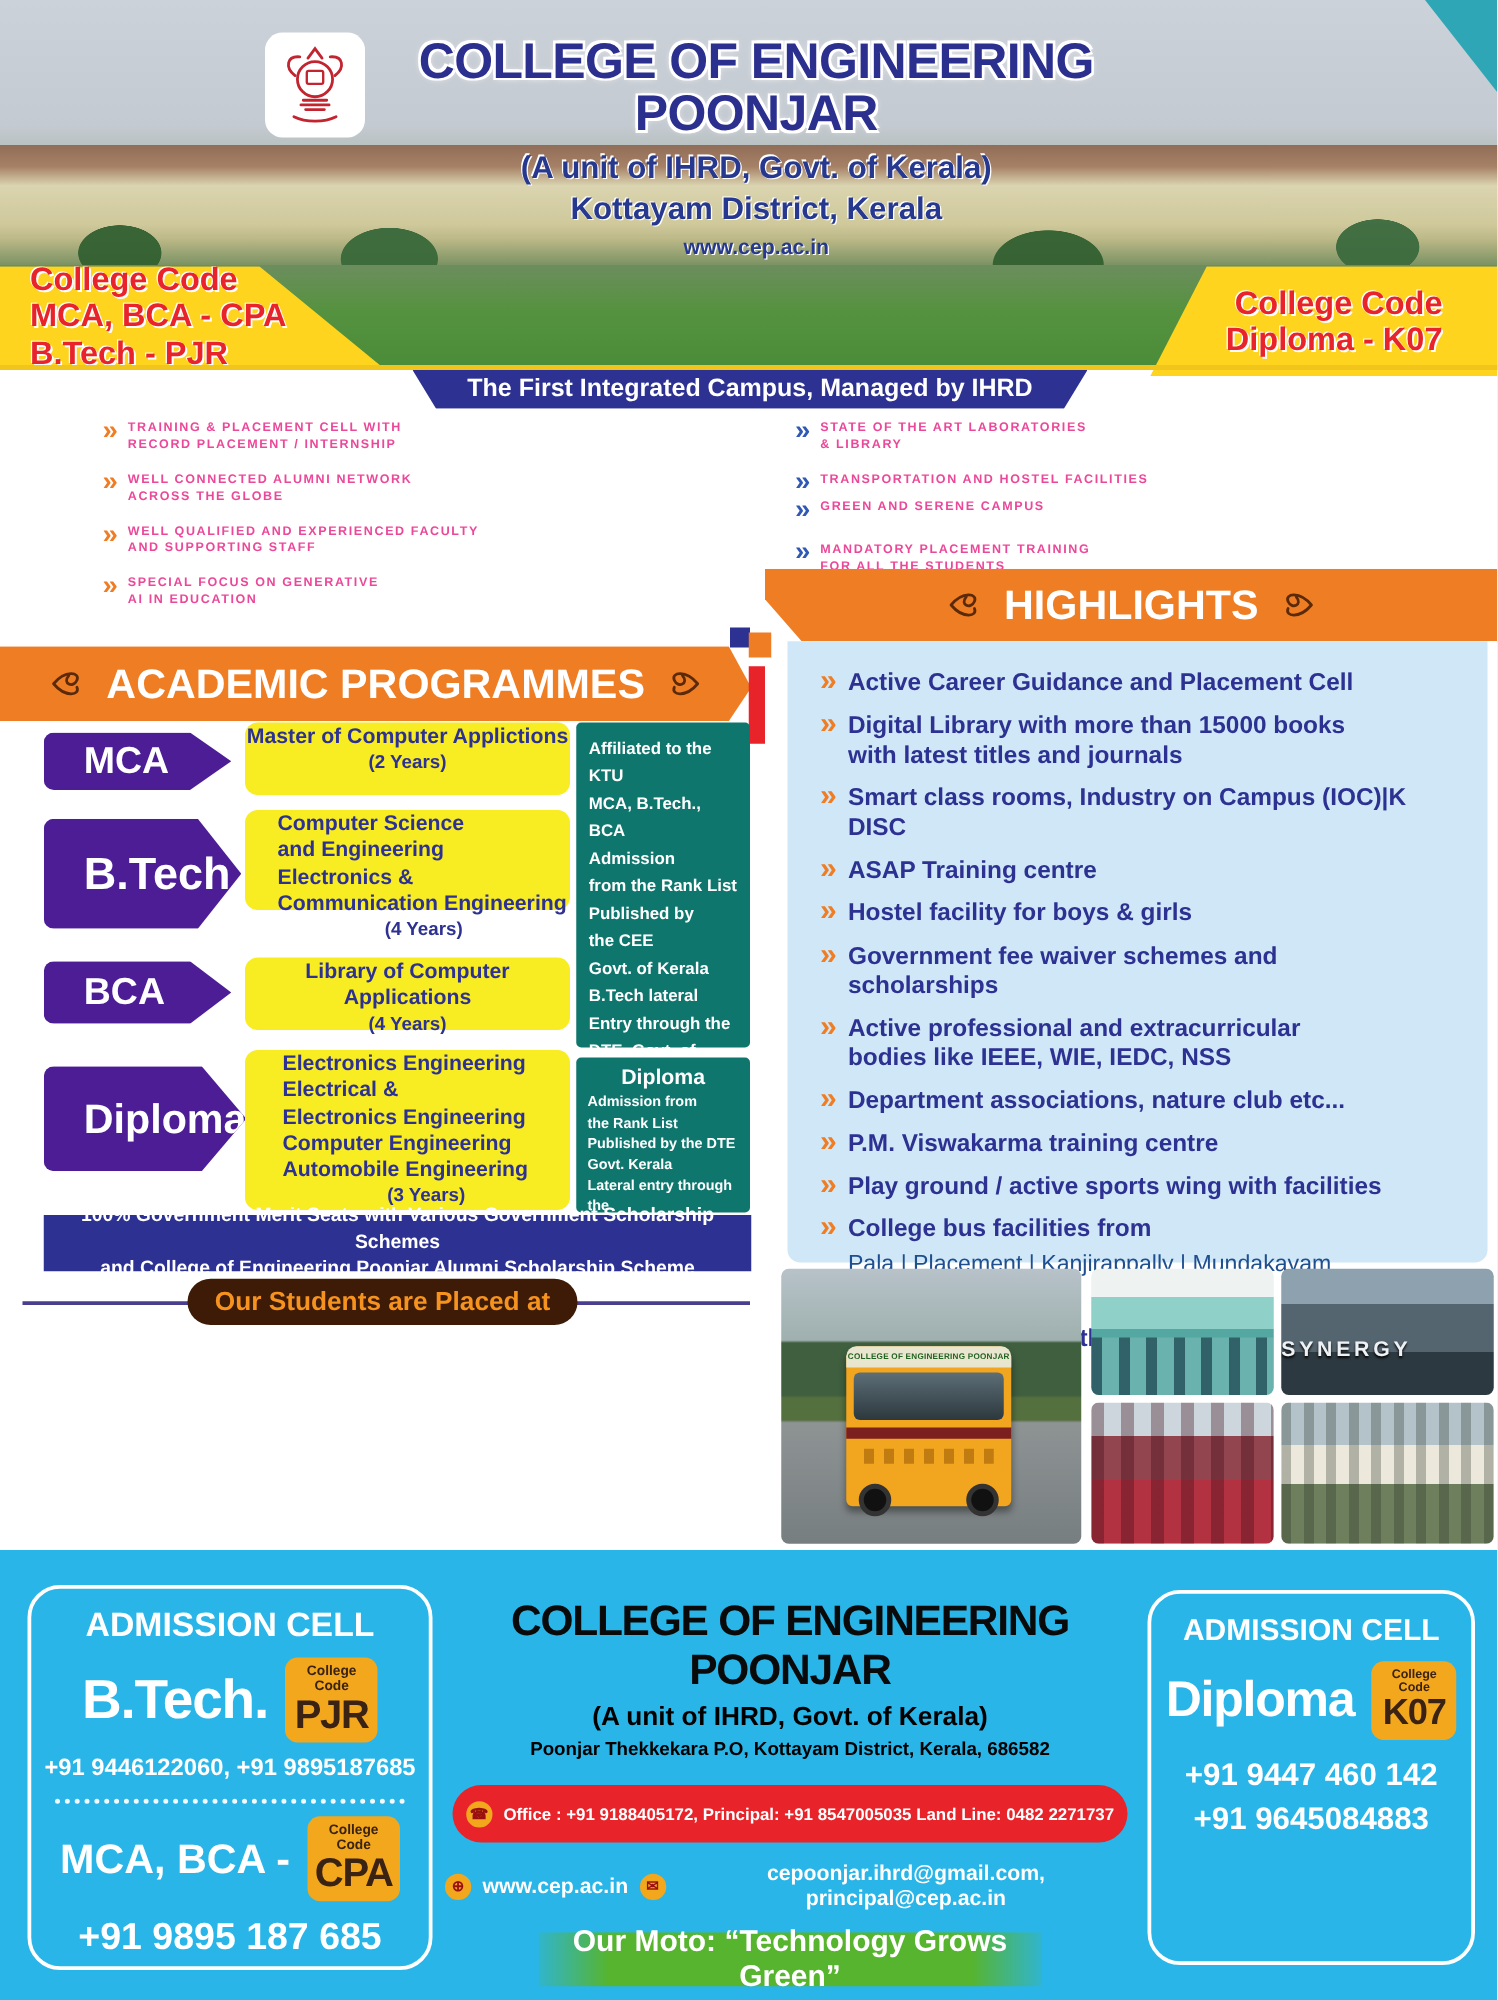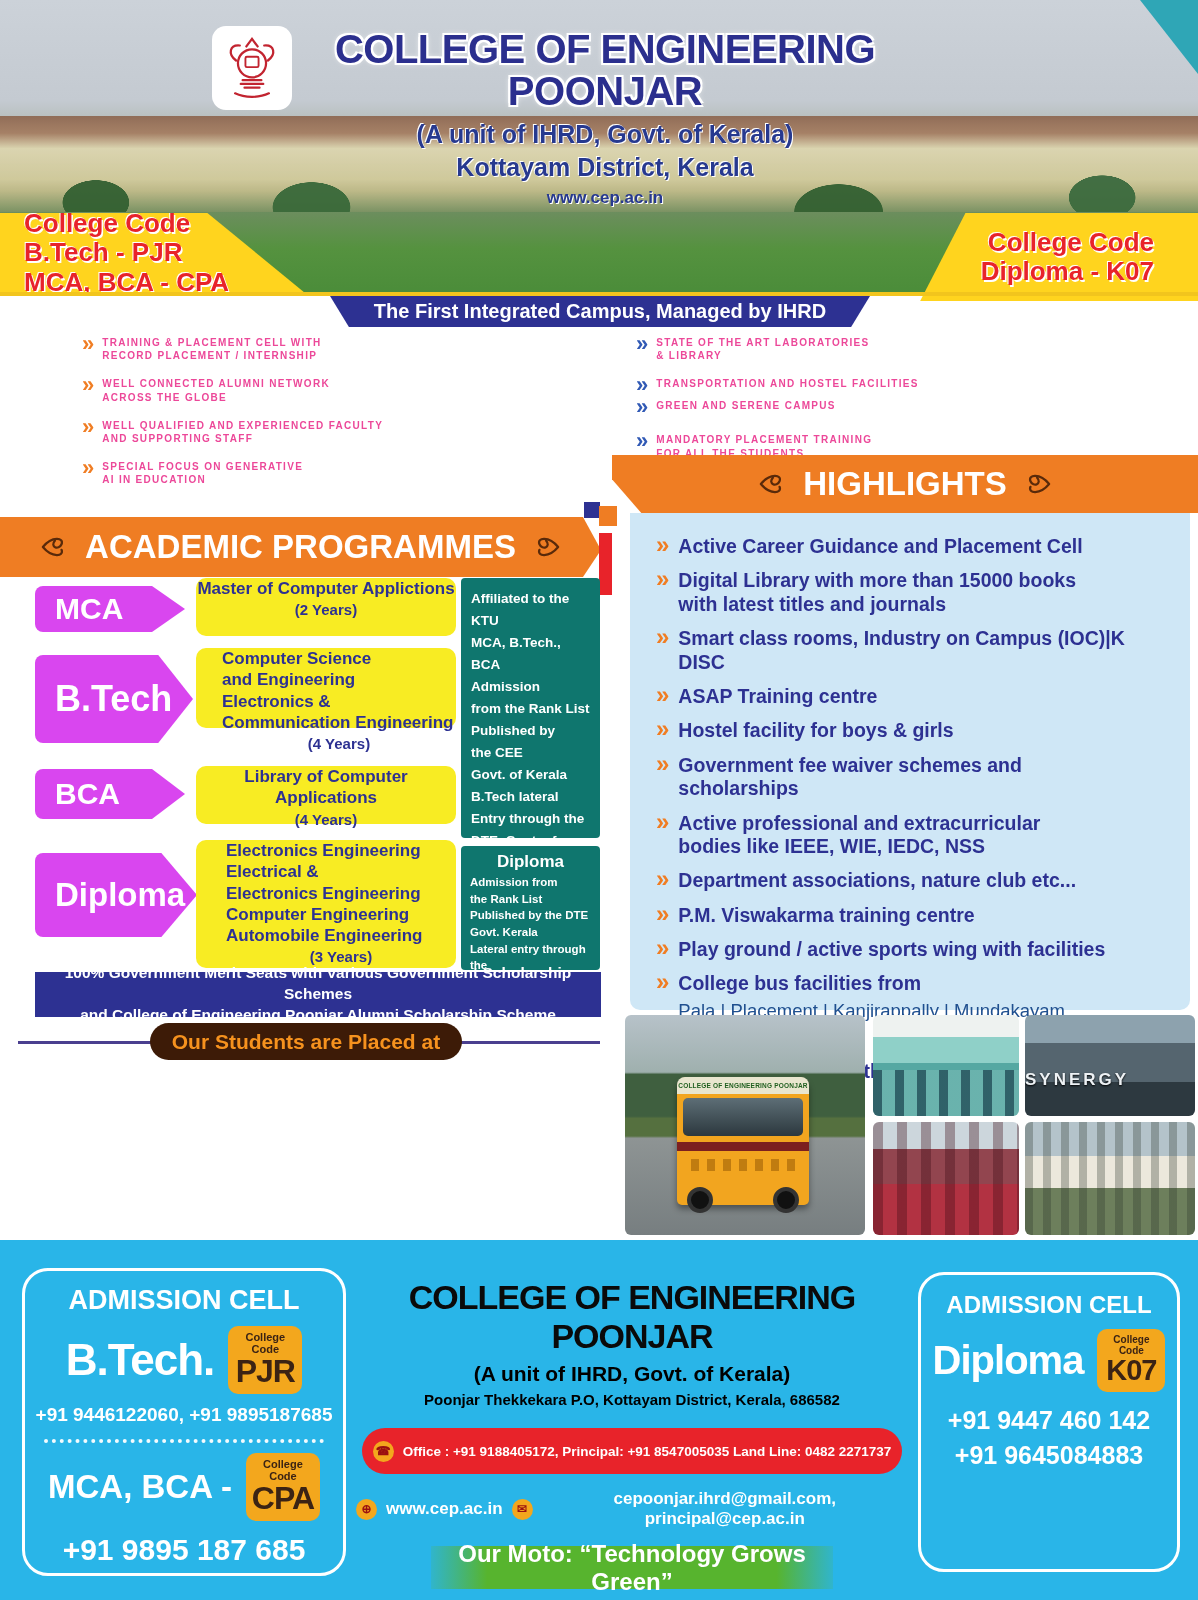--- a/index.html
+++ b/index.html
@@ -70,22 +70,22 @@
 
   
   .hl-box{position:absolute;top:513px;left:630px;width:560px;height:497px;background:#cfe7f6;
     border-radius:0 0 10px 10px;box-sizing:border-box;padding:22px 16px 10px 26px;}
   .hl-item{display:flex;gap:12px;margin-bottom:11px;}
   .hl-arrow{color:#f07d23;font-size:24px;font-weight:900;line-height:1;letter-spacing:-3px;margin-top:-2px;}
   .hl-text{font-size:19.5px;font-weight:800;color:#2d3192;line-height:1.2;}
   .hl-sub{font-size:18.5px;font-weight:500;color:#1f4f8f;line-height:1.35;margin-top:3px;}
 
   
-  .prog-arrow{position:absolute;background:#d946ef;color:#fff;font-weight:900;
-    display:flex;align-items:center;padding-left:20px;box-sizing:border-box;
+  .prog-arrow{position:absolute;background:#4c1d95;color:#fff;font-weight:900;
+    display:flex;align-items:center;padding-left:32px;box-sizing:border-box;
     clip-path:polygon(0 0,78% 0,100% 50%,78% 100%,0 100%);border-radius:8px;}
   .pa-mca{top:586px;left:35px;width:150px;height:46px;font-size:30px;}
   .pa-btech{top:655px;left:35px;width:158px;height:88px;font-size:36px;}
   .pa-bca{top:769px;left:35px;width:150px;height:50px;font-size:30px;}
   .pa-dip{top:853px;left:35px;width:162px;height:84px;font-size:33px;}
   .prog-box{position:absolute;background:#f8ec23;border-radius:10px;color:#2d3192;
     box-sizing:border-box;display:flex;flex-direction:column;}
   .prog-desc{font-size:17px;font-weight:800;line-height:1.25;}
   .prog-years{font-size:15px;font-weight:800;text-align:center;margin-top:2px;}
   .pb-mca{top:578px;left:196px;width:260px;height:58px;text-align:center;}
@@ -198,22 +198,22 @@
     </svg>
   </div>
   <div class="head-text">
     <div class="head-title">COLLEGE OF ENGINEERING POONJAR</div>
     <div class="head-sub1">(A unit of IHRD, Govt. of Kerala)</div>
     <div class="head-sub2">Kottayam District, Kerala</div>
     <a class="head-site" href="#">www.cep.ac.in</a>
   </div>
   <div class="code-banner code-left">
     <div>College Code</div>
+    <div>MCA, BCA - CPA</div>
     <div>B.Tech - PJR</div>
-    <div>MCA, BCA - CPA</div>
   </div>
   <div class="code-banner code-right">
     <div>College Code</div>
     <div>Diploma - K07</div>
   </div>
   <div class="gold-line"></div>
   <div class="campus-bar">The First Integrated Campus, Managed by IHRD</div>
 
   <div class="feat feat-left">
     <div class="feat-item">

